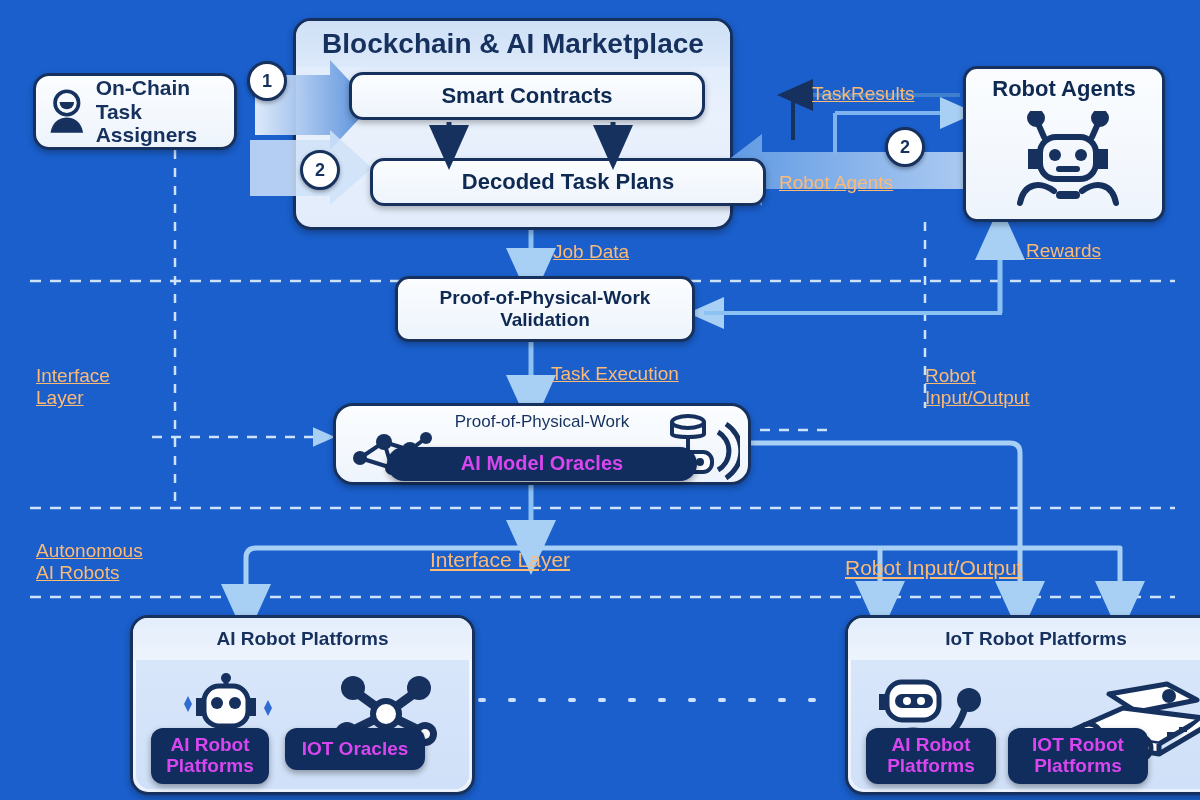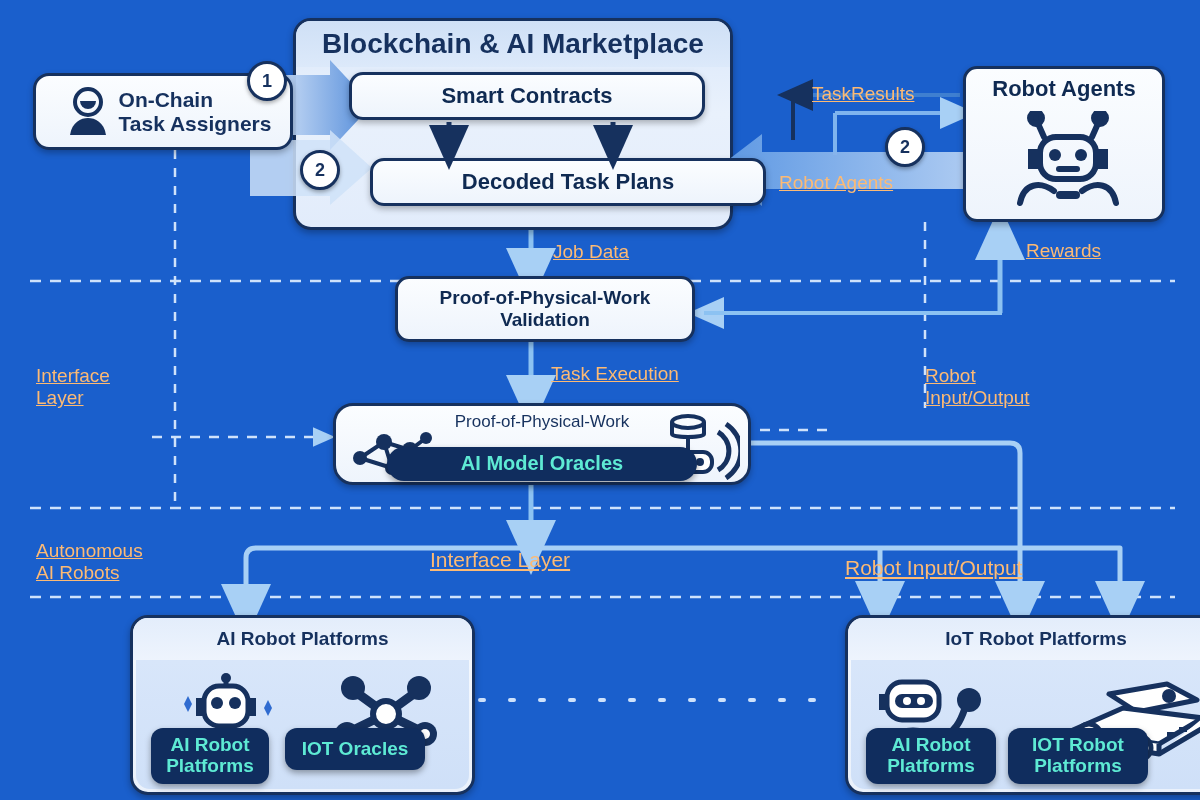--- a/index.html
+++ b/index.html
@@ -29,21 +29,21 @@
     box-sizing:border-box;
     display:flex;align-items:center;justify-content:center;
     color:#0f2a52;
     font-weight:bold;
     text-align:center;
   }
   .darkchip{
     position:absolute;
     background:#102d5e;
     border-radius:12px;
-    color:#5eead4;
+    color:#d946ef;
     font-weight:bold;
     display:flex;align-items:center;justify-content:center;
     text-align:center;
     line-height:1.08;
     box-shadow:0 3px 6px rgba(0,0,0,.35);
     box-sizing:border-box;
   }
 
   
   #marketplace{left:293px;top:18px;width:440px;height:212px;
@@ -53,21 +53,21 @@
     display:flex;align-items:center;justify-content:center;
     font-size:28px;font-weight:bold;color:#16315e;
     background:linear-gradient(180deg,#cfe0f6 0%,#dce9fa 100%);
     border-radius:15px 15px 0 0;
   }
 
   #smartContracts{left:349px;top:72px;width:356px;height:48px;font-size:22px;}
   #decodedPlans{left:370px;top:158px;width:396px;height:48px;font-size:22px;}
 
   
-  #assigners{left:33px;top:73px;width:260px;height:77px;border-radius:16px;
+  #assigners{left:33px;top:73px;width:204px;height:77px;border-radius:16px;
     display:flex;align-items:center;justify-content:center;padding-left:10px;}
   #assigners .txt{font-size:21px;line-height:1.12;color:#16315e;font-weight:bold;text-align:left;}
 
   
   #robotAgents{left:963px;top:66px;width:202px;height:156px;
     display:block;}
   #robotAgents .ttl{position:absolute;left:0;top:7px;width:100%;text-align:center;
     font-size:22px;font-weight:bold;color:#0f2a52;}
 
   

